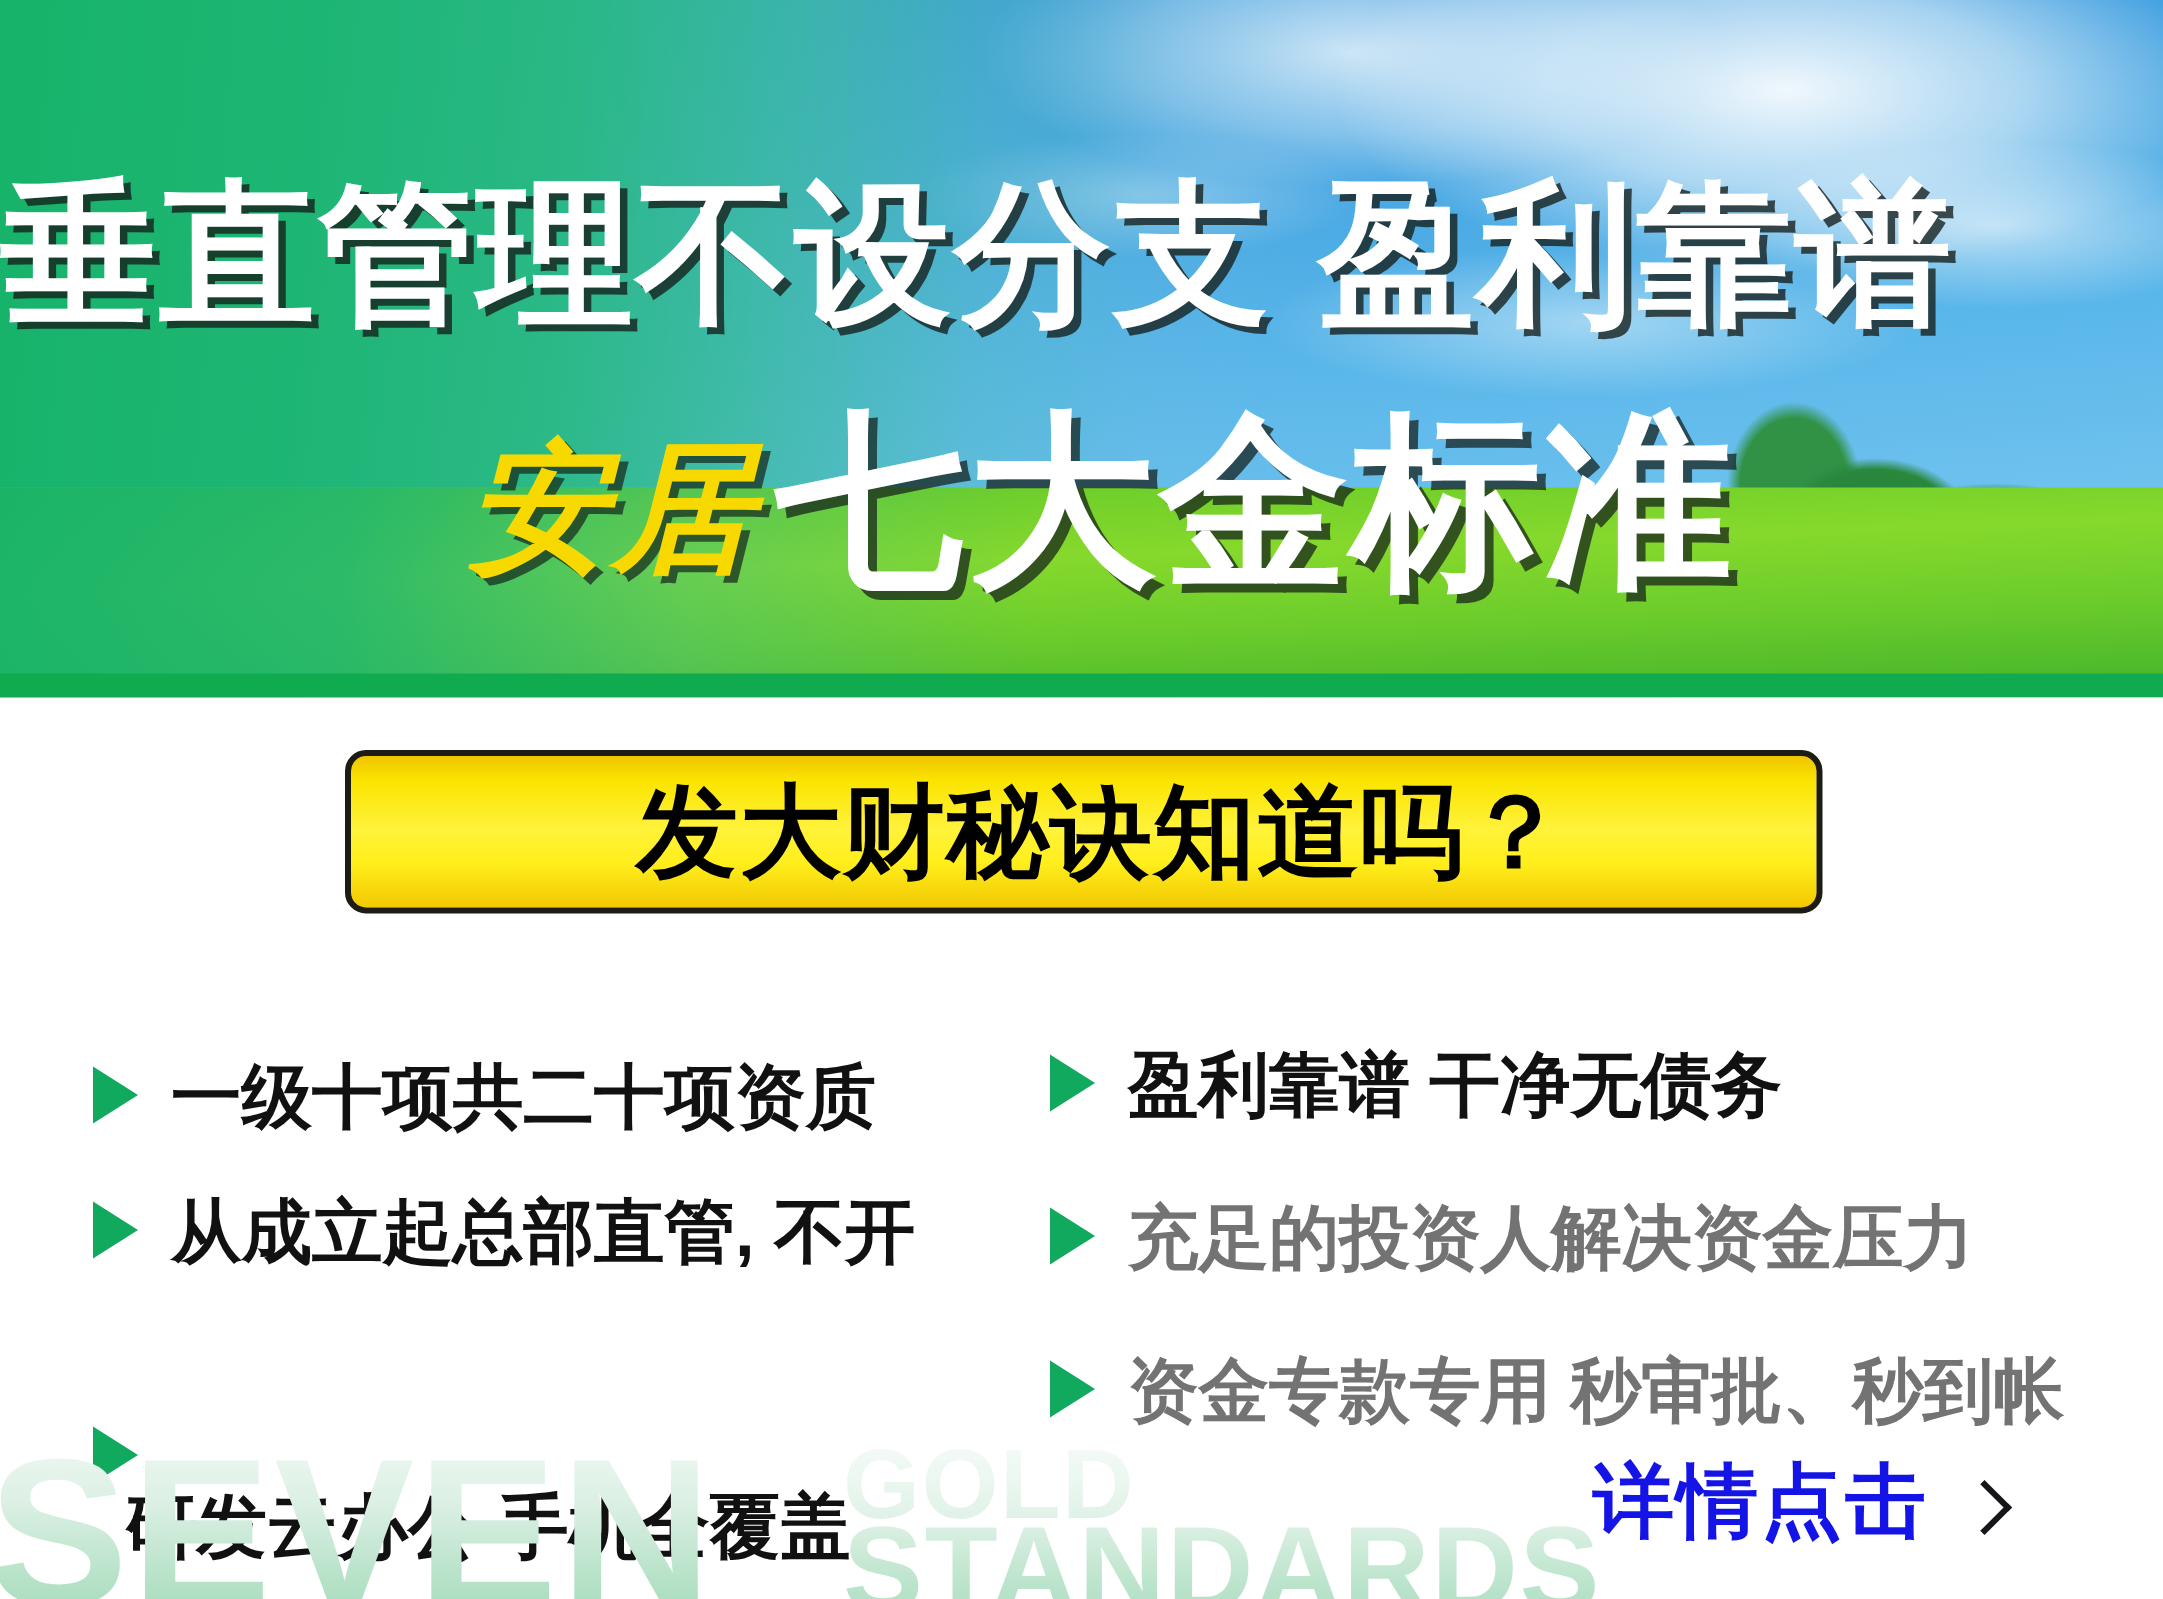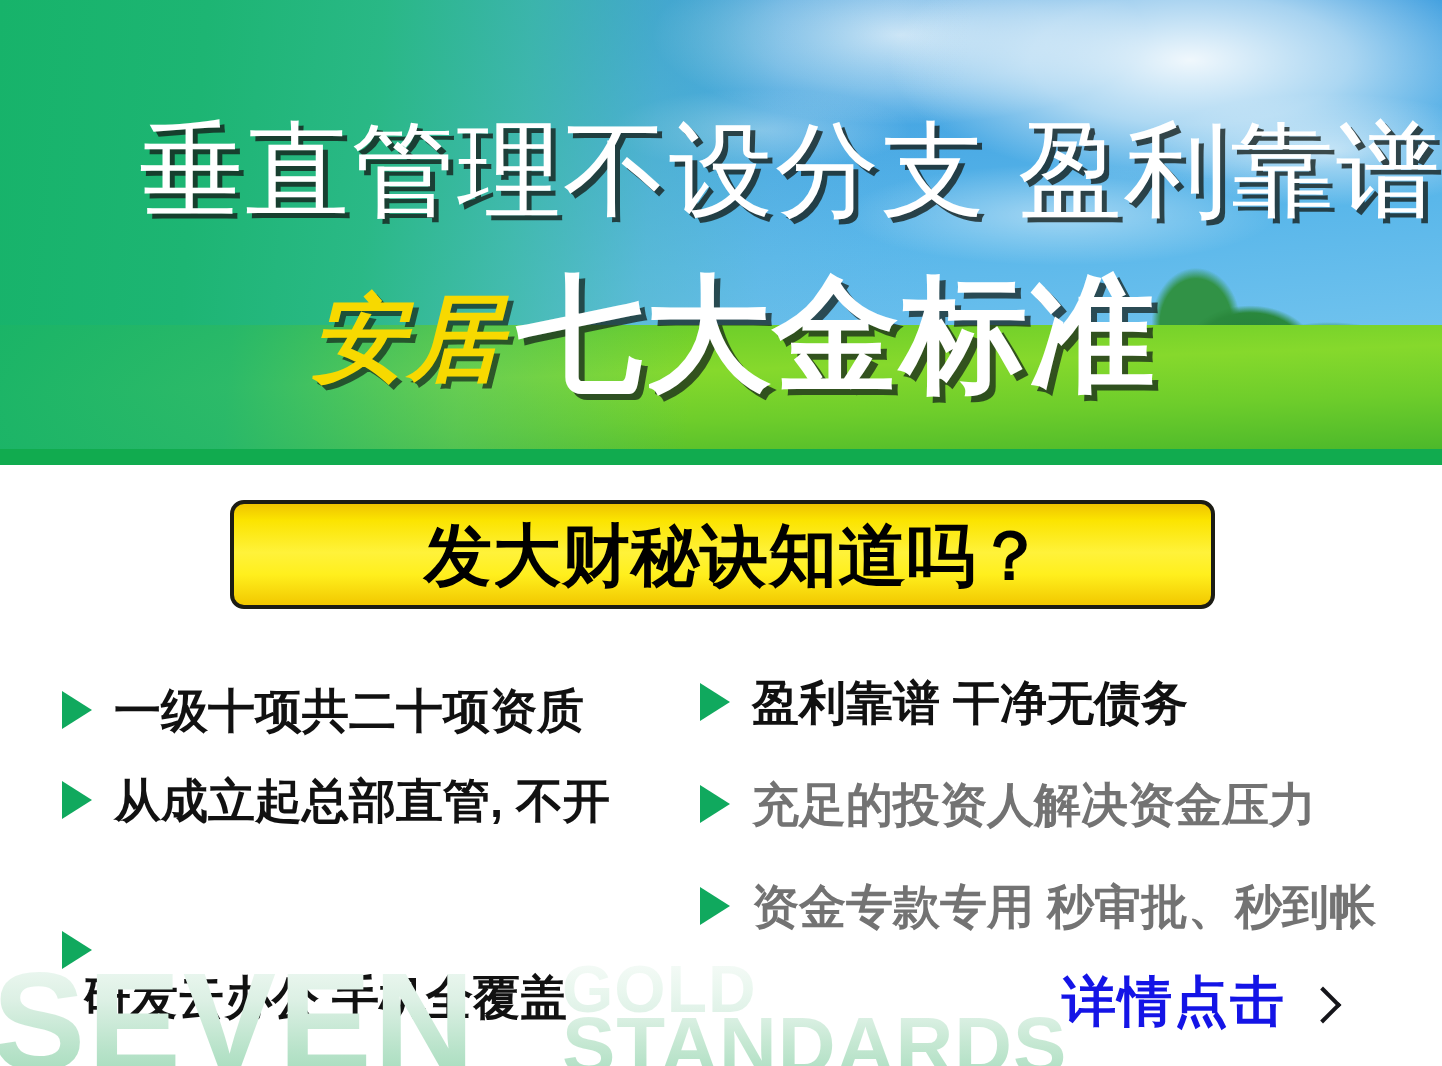--- a/index.html
+++ b/index.html
@@ -118,24 +118,24 @@
     height: 16px;
     background: #11ab4f;
   }
 
   
   .hero-line1 {
     position: absolute;
     left: 0;
     right: 0;
     top: 118px;
-    text-align: right;
+    text-align: left;
     font-size: 104px;
     line-height: 104px;
-    font-weight: normal;
+    font-weight: bold;
     color: #ffffff;
     letter-spacing: 2px;
     text-shadow: 5px 5px 0 rgba(20,30,25,.78);
     white-space: nowrap;
   }
   .hero-line2 {
     position: absolute;
     left: 0;
     right: 0;
     top: 272px;
@@ -188,21 +188,21 @@
     font-weight: bold;
     color: #000000;
     letter-spacing: 1px;
     white-space: nowrap;
   }
 
   
   .cols {
     position: absolute;
     left: 0;
-    top: 660px;
+    top: 680px;
     width: 1194px;
     height: 330px;
   }
   .col-left  { position: absolute; left: 62px;  top: 0; width: 620px; }
   .col-right { position: absolute; left: 700px; top: 0; width: 700px; }
 
   .bullet-row {
     display: flex;
     align-items: flex-start;
     position: absolute;

